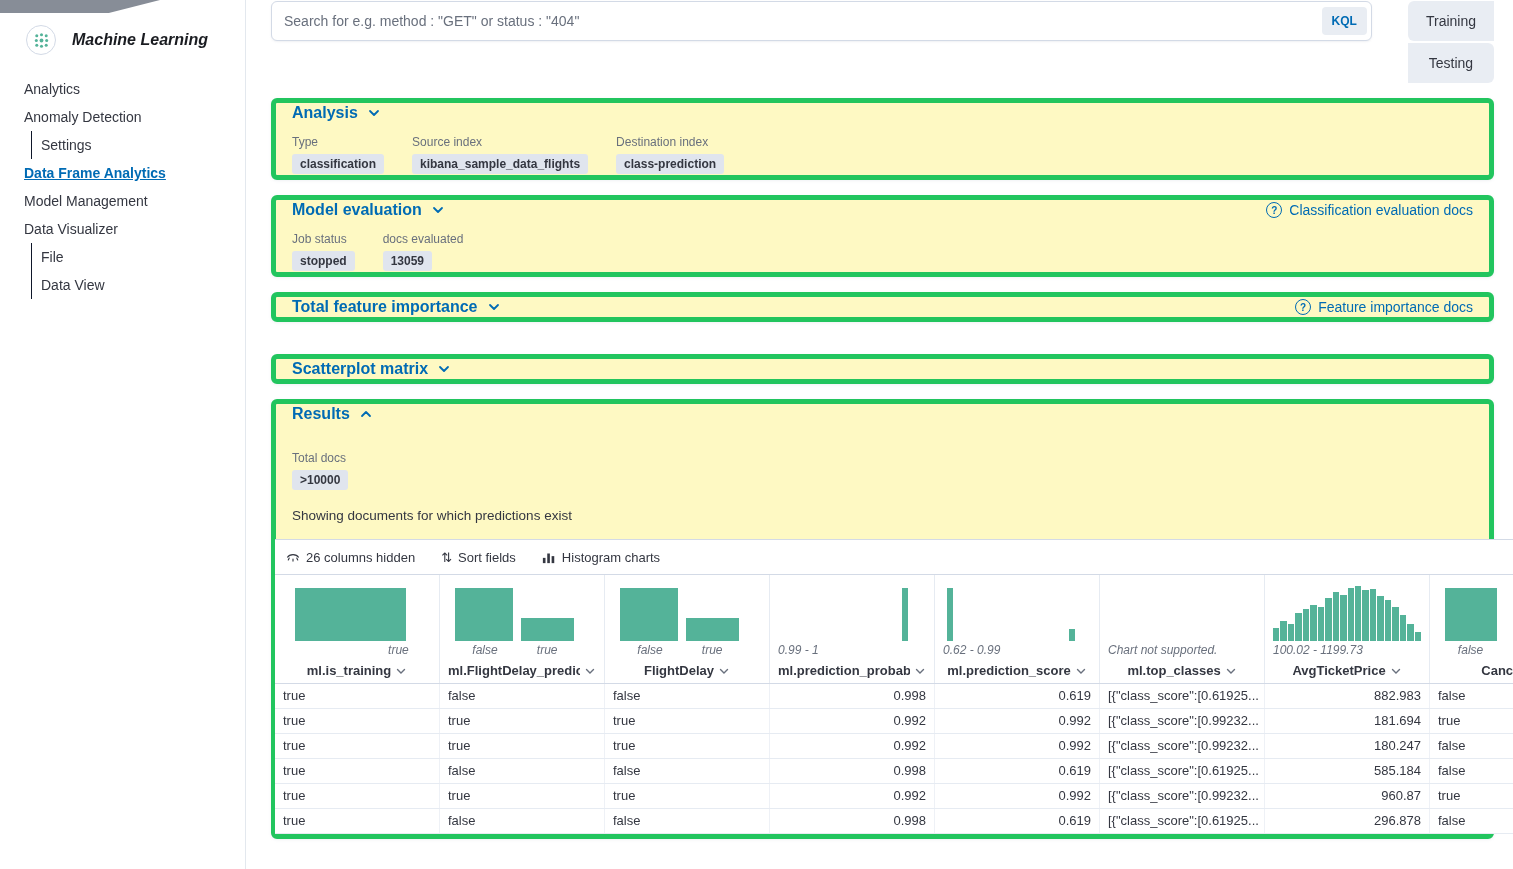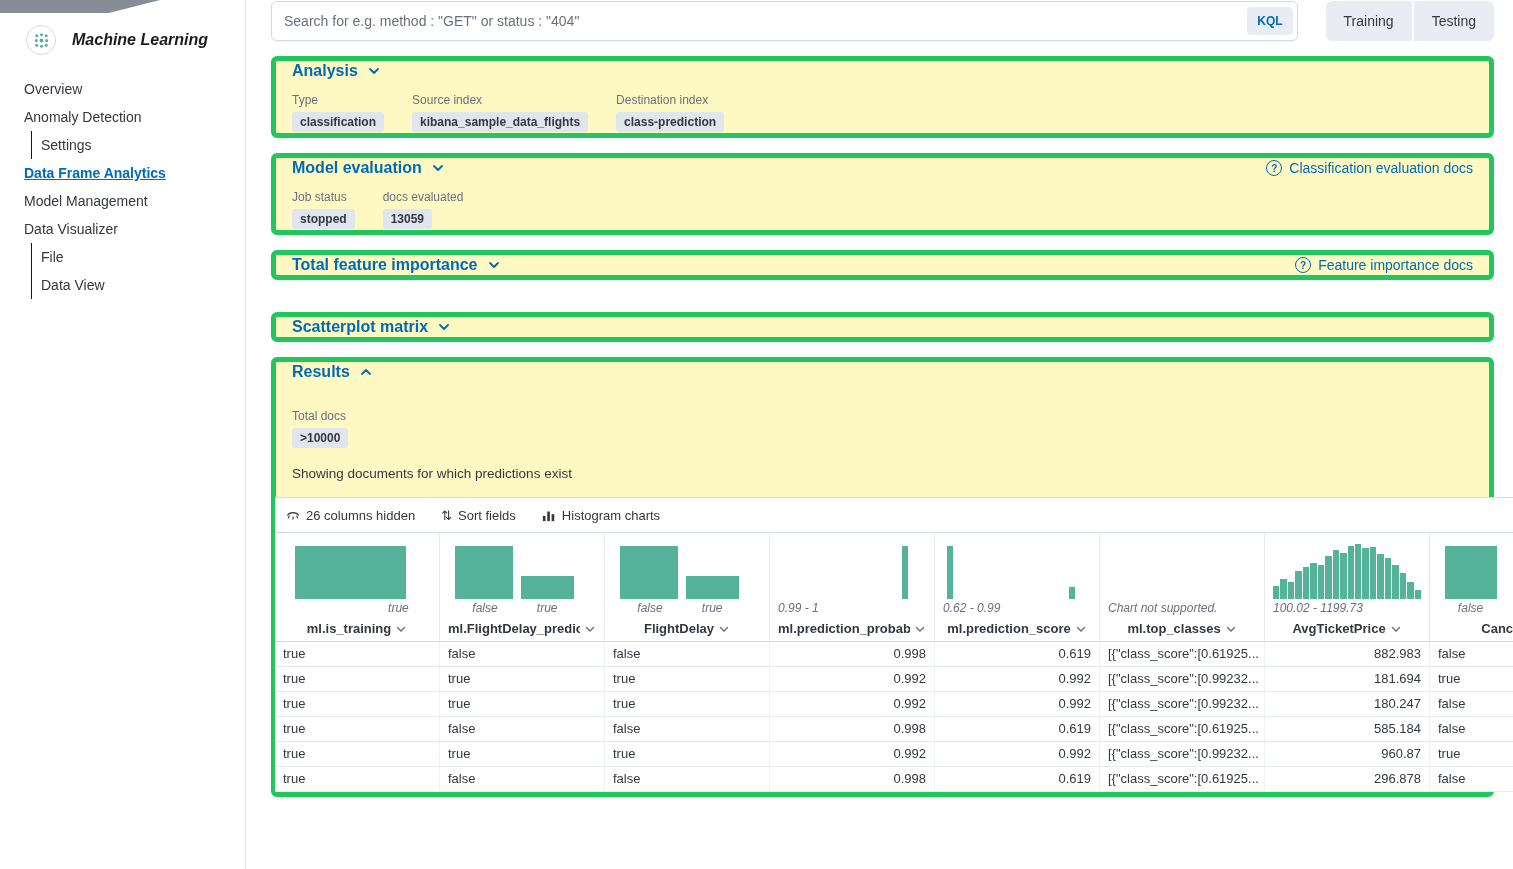--- a/index.html
+++ b/index.html
@@ -16,30 +16,30 @@
   .logo-row{display:flex;align-items:center;gap:16px;padding:25px 16px 20px 26px;font-style:italic;}
   .logo{width:28px;height:28px;border:1px solid #D3DAE6;border-radius:50%;
     display:flex;align-items:center;justify-content:center;background:#fff;cursor:pointer;}
   .app-title{font-size:16px;font-weight:700;color:#1a1c21;}
   .nav-item{padding:5px 8px 5px 24px;font-size:14px;line-height:18px;color:#343741;cursor:pointer;
     white-space:nowrap;}
   .nav-item.indent{margin-left:31px;padding-left:9px;border-left:1px solid #0f172a;}
   .nav-item.active{color:#006BB4;font-weight:700;text-decoration:underline;}
   
   .main{margin-left:246px;padding:1px 19px 0 25px;}
-  .topbar{display:flex;align-items:flex-start;gap:28px;}
+  .topbar{display:flex;align-items:flex-start;gap:36px;}
   .search-wrap{flex:1;position:relative;}
   .search-input{width:100%;height:40px;box-sizing:border-box;border:1px solid #D3DAE6;border-radius:6px;
     padding:0 64px 0 12px;font-size:14px;font-family:"Liberation Sans",sans-serif;color:#343741;
     box-shadow:0 1px 2px rgba(152,162,179,.15);outline:none;}
   .search-input::placeholder{color:#69707D;}
   .kql{position:absolute;right:5px;top:6px;height:28px;padding:0 10px;border:none;border-radius:4px;
     background:#E9EDF3;color:#006BB4;font-weight:700;font-size:12px;cursor:pointer;
     font-family:"Liberation Sans",sans-serif;}
-  .btn-group{display:flex;gap:2px;}
+  .btn-group{display:flex;gap:2px;flex-direction:column;}
   .gbtn{height:40px;padding:0 18px;border:none;background:#E9EDF3;color:#343741;font-size:14px;
     font-family:"Liberation Sans",sans-serif;cursor:pointer;}
   .gbtn.left{border-radius:6px 0 0 6px;}
   .gbtn.right{border-radius:0 6px 6px 0;}
   
   .panel{margin-top:15px;border:5px solid #22c55e;border-radius:6px;background:#fef9c3;
     box-shadow:0 1px 3px rgba(152,162,179,.15);padding:1px 16px;}
   .panel.gap-lg{margin-top:32px;}
   .panel-head{display:flex;align-items:center;}
   .panel-title-btn{display:flex;align-items:center;gap:8px;cursor:pointer;}
@@ -96,21 +96,21 @@
           <circle cx="9" cy="9" r="2"></circle>
           <circle cx="14.5" cy="9" r="1.6"></circle>
         <circle cx="4" cy="14" r="1.6"></circle>
           <circle cx="9" cy="15" r="1.6"></circle>
           <circle cx="14" cy="14" r="1.6"></circle>
       </svg>
     </div>
     <div class="app-title">Machine Learning</div>
   </div>
   <nav>
-      <div class="nav-item">Overview</div>
+      <div class="nav-item">Analytics</div>
       <div class="nav-item">Anomaly Detection</div>
       <div class="nav-item indent">Settings</div>
       <div class="nav-item active">Data Frame Analytics</div>
       <div class="nav-item">Model Management</div>
       <div class="nav-item">Data Visualizer</div>
       <div class="nav-item indent">File</div>
       <div class="nav-item indent">Data View</div>
     </nav>
 </aside>
 

